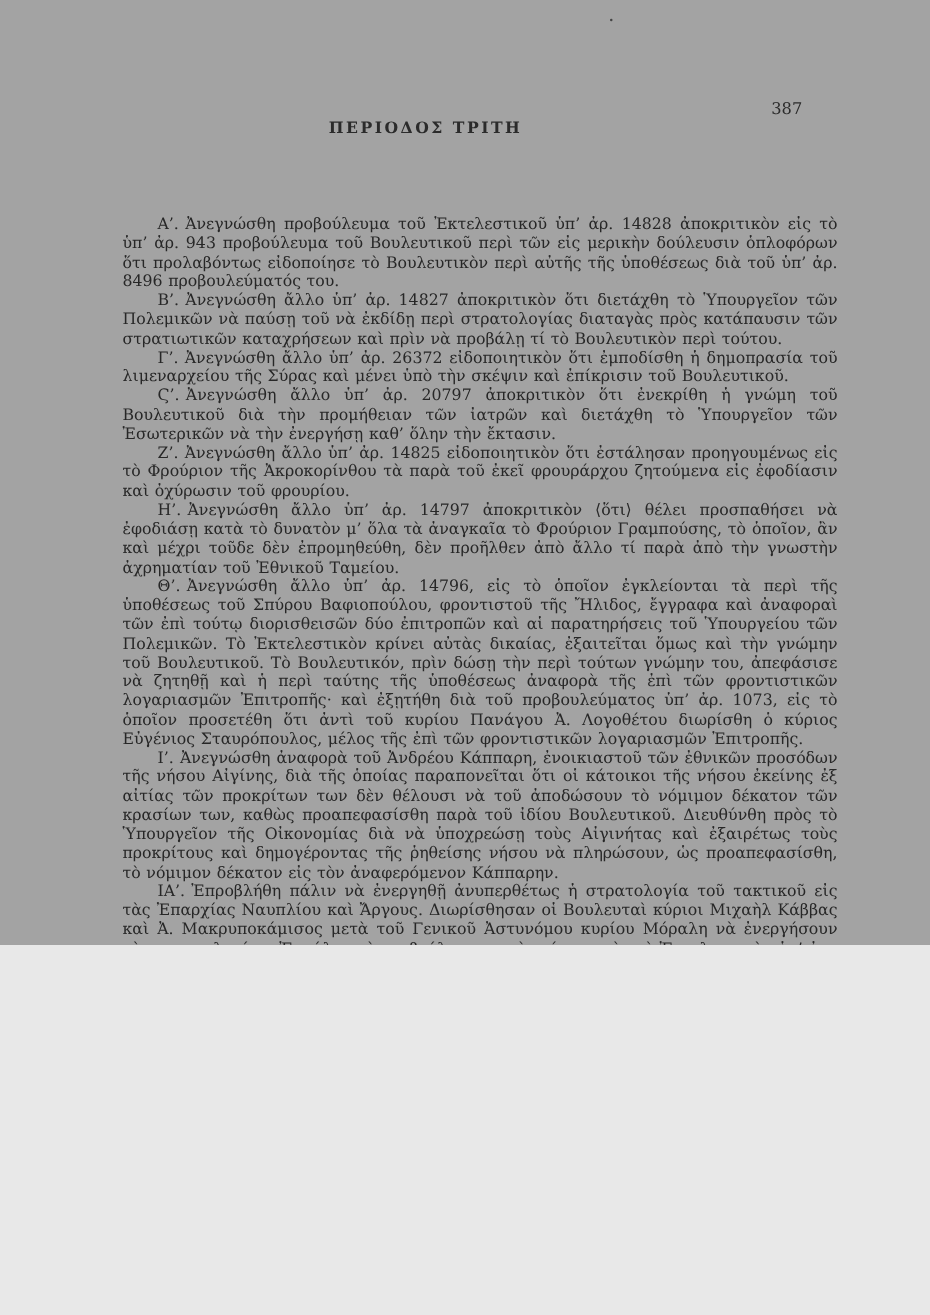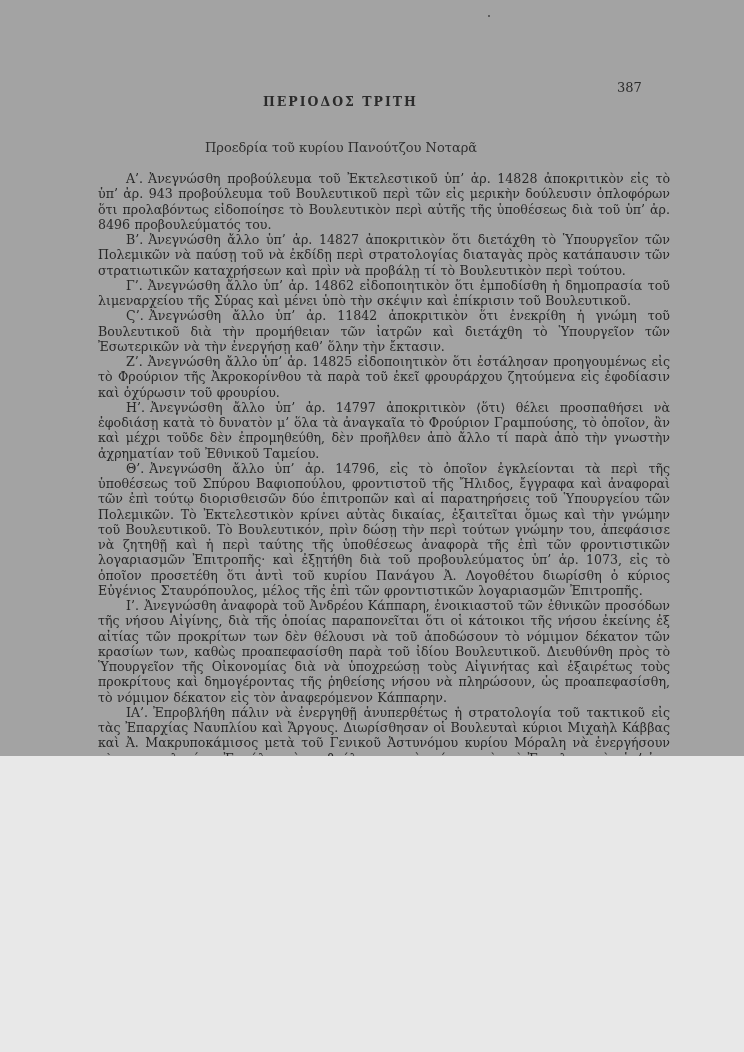--- a/index.html
+++ b/index.html
@@ -83,27 +83,26 @@
   .a-dash-end  { left: 690px; top: 1000px; width: 14px; height: 0;  border-top: 2px dashed #c9c9c9; background: none; }
 </style>
 </head>
 <body>
 
 <div class="page">
 
   <div class="running-header">ΠΕΡΙΟΔΟΣ ΤΡΙΤΗ</div>
   <div class="page-number">387</div>
 
-  <div class="presidency-line">Προεδρία τοῦ κυρίου Πανούτζου Νοταρᾶ</div>
 
   <div class="body-block">
     <p><span class="item-letter">Α’.</span><span>Ἀνεγνώσθη προβούλευμα τοῦ Ἐκτελεστικοῦ ὑπ’ ἀρ. 14828 ἀποκριτικὸν εἰς τὸ ὑπ’ ἀρ. 943 προβούλευμα τοῦ Βουλευτικοῦ περὶ τῶν εἰς μερικὴν δούλευσιν ὁπλοφόρων ὅτι προλαβόντως εἰδοποίησε τὸ Βουλευτικὸν περὶ αὐτῆς τῆς ὑποθέσεως διὰ τοῦ ὑπ’ ἀρ. 8496 προβουλεύματός του.</span></p>
     <p><span class="item-letter">Β’.</span><span>Ἀνεγνώσθη ἄλλο ὑπ’ ἀρ. 14827 ἀποκριτικὸν ὅτι διετάχθη τὸ Ὑπουργεῖον τῶν Πολεμικῶν νὰ παύσῃ τοῦ νὰ ἐκδίδῃ περὶ στρατολογίας διαταγὰς πρὸς κατάπαυσιν τῶν στρατιωτικῶν καταχρήσεων καὶ πρὶν νὰ προβάλῃ τί τὸ Βουλευτικὸν περὶ τούτου.</span></p>
-    <p><span class="item-letter">Γ’.</span><span>Ἀνεγνώσθη ἄλλο ὑπ’ ἀρ. 14862 εἰδοποιητικὸν ὅτι ἐμποδίσθη ἡ δημοπρασία τοῦ λιμεναρχείου τῆς Σύρας καὶ μένει ὑπὸ τὴν σκέψιν καὶ ἐπίκρισιν τοῦ Βουλευτικοῦ.</span></p>
-    <p><span class="item-letter">Ϛ’.</span><span>Ἀνεγνώσθη ἄλλο ὑπ’ ἀρ. 11842 ἀποκριτικὸν ὅτι ἐνεκρίθη ἡ γνώμη τοῦ Βουλευτικοῦ διὰ τὴν προμήθειαν τῶν ἰατρῶν καὶ διετάχθη τὸ Ὑπουργεῖον τῶν Ἐσωτερικῶν νὰ τὴν ἐνεργήσῃ καθ’ ὅλην τὴν ἔκτασιν.</span></p>
+    <p><span class="item-letter">Γ’.</span><span>Ἀνεγνώσθη ἄλλο ὑπ’ ἀρ. 26372 εἰδοποιητικὸν ὅτι ἐμποδίσθη ἡ δημοπρασία τοῦ λιμεναρχείου τῆς Σύρας καὶ μένει ὑπὸ τὴν σκέψιν καὶ ἐπίκρισιν τοῦ Βουλευτικοῦ.</span></p>
+    <p><span class="item-letter">Ϛ’.</span><span>Ἀνεγνώσθη ἄλλο ὑπ’ ἀρ. 20797 ἀποκριτικὸν ὅτι ἐνεκρίθη ἡ γνώμη τοῦ Βουλευτικοῦ διὰ τὴν προμήθειαν τῶν ἰατρῶν καὶ διετάχθη τὸ Ὑπουργεῖον τῶν Ἐσωτερικῶν νὰ τὴν ἐνεργήσῃ καθ’ ὅλην τὴν ἔκτασιν.</span></p>
     <p><span class="item-letter">Ζ’.</span><span>Ἀνεγνώσθη ἄλλο ὑπ’ ἀρ. 14825 εἰδοποιητικὸν ὅτι ἐστάλησαν προηγουμένως εἰς τὸ Φρούριον τῆς Ἀκροκορίνθου τὰ παρὰ τοῦ ἐκεῖ φρουράρχου ζητούμενα εἰς ἐφοδίασιν καὶ ὀχύρωσιν τοῦ φρουρίου.</span></p>
     <p><span class="item-letter">Η’.</span><span>Ἀνεγνώσθη ἄλλο ὑπ’ ἀρ. 14797 ἀποκριτικὸν ⟨ὅτι⟩ θέλει προσπαθήσει νὰ ἐφοδιάσῃ κατὰ τὸ δυνατὸν μ’ ὅλα τὰ ἀναγκαῖα τὸ Φρούριον Γραμπούσης, τὸ ὁποῖον, ἂν καὶ μέχρι τοῦδε δὲν ἐπρομηθεύθη, δὲν προῆλθεν ἀπὸ ἄλλο τί παρὰ ἀπὸ τὴν γνωστὴν ἀχρηματίαν τοῦ Ἐθνικοῦ Ταμείου.</span></p>
     <p><span class="item-letter">Θ’.</span><span>Ἀνεγνώσθη ἄλλο ὑπ’ ἀρ. 14796, εἰς τὸ ὁποῖον ἐγκλείονται τὰ περὶ τῆς ὑποθέσεως τοῦ Σπύρου Βαφιοπούλου, φροντιστοῦ τῆς Ἤλιδος, ἔγγραφα καὶ ἀναφοραὶ τῶν ἐπὶ τούτῳ διορισθεισῶν δύο ἐπιτροπῶν καὶ αἱ παρατηρήσεις τοῦ Ὑπουργείου τῶν Πολεμικῶν. Τὸ Ἐκτελεστικὸν κρίνει αὐτὰς δικαίας, ἐξαιτεῖται ὅμως καὶ τὴν γνώμην τοῦ Βουλευτικοῦ. Τὸ Βουλευτικόν, πρὶν δώσῃ τὴν περὶ τούτων γνώμην του, ἀπεφάσισε νὰ ζητηθῇ καὶ ἡ περὶ ταύτης τῆς ὑποθέσεως ἀναφορὰ τῆς ἐπὶ τῶν φροντιστικῶν λογαριασμῶν Ἐπιτροπῆς· καὶ ἐξῃτήθη διὰ τοῦ προβουλεύματος ὑπ’ ἀρ. 1073, εἰς τὸ ὁποῖον προσετέθη ὅτι ἀντὶ τοῦ κυρίου Πανάγου Ἀ. Λογοθέτου διωρίσθη ὁ κύριος Εὐγένιος Σταυρόπουλος, μέλος τῆς ἐπὶ τῶν φροντιστικῶν λογαριασμῶν Ἐπιτροπῆς.</span></p>
     <p><span class="item-letter">Ι’.</span><span>Ἀνεγνώσθη ἀναφορὰ τοῦ Ἀνδρέου Κάππαρη, ἐνοικιαστοῦ τῶν ἐθνικῶν προσόδων τῆς νήσου Αἰγίνης, διὰ τῆς ὁποίας παραπονεῖται ὅτι οἱ κάτοικοι τῆς νήσου ἐκείνης ἐξ αἰτίας τῶν προκρίτων των δὲν θέλουσι νὰ τοῦ ἀποδώσουν τὸ νόμιμον δέκατον τῶν κρασίων των, καθὼς προαπεφασίσθη παρὰ τοῦ ἰδίου Βουλευτικοῦ. Διευθύνθη πρὸς τὸ Ὑπουργεῖον τῆς Οἰκονομίας διὰ νὰ ὑποχρεώσῃ τοὺς Αἰγινήτας καὶ ἐξαιρέτως τοὺς προκρίτους καὶ δημογέροντας τῆς ῥηθείσης νήσου νὰ πληρώσουν, ὡς προαπεφασίσθη, τὸ νόμιμον δέκατον εἰς τὸν ἀναφερόμενον Κάππαρην.</span></p>
     <p><span class="item-letter">ΙΑ’.</span><span>Ἐπροβλήθη πάλιν νὰ ἐνεργηθῇ ἀνυπερθέτως ἡ στρατολογία τοῦ τακτικοῦ εἰς τὰς Ἐπαρχίας Ναυπλίου καὶ Ἄργους. Διωρίσθησαν οἱ Βουλευταὶ κύριοι Μιχαὴλ Κάββας καὶ Ἀ. Μακρυποκάμισος μετὰ τοῦ Γενικοῦ Ἀστυνόμου κυρίου Μόραλη νὰ ἐνεργήσουν τὴν στρατολογίαν. Ἐστάλη καὶ προβούλευμα περὶ τούτου πρὸς τὸ Ἐκτελεστικὸν ὑπ’ ἀρ.</span></p>
   </div>
 
   <div class="artifact a-top-dot"></div>
   <div class="artifact a-dark-dash"></div>
   <div class="artifact a-small-dot"></div>

